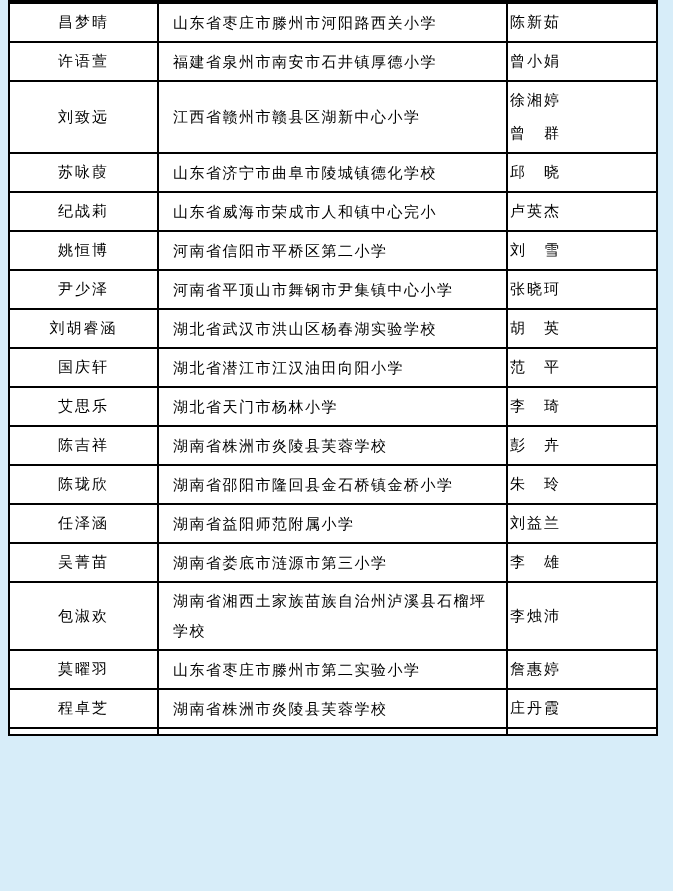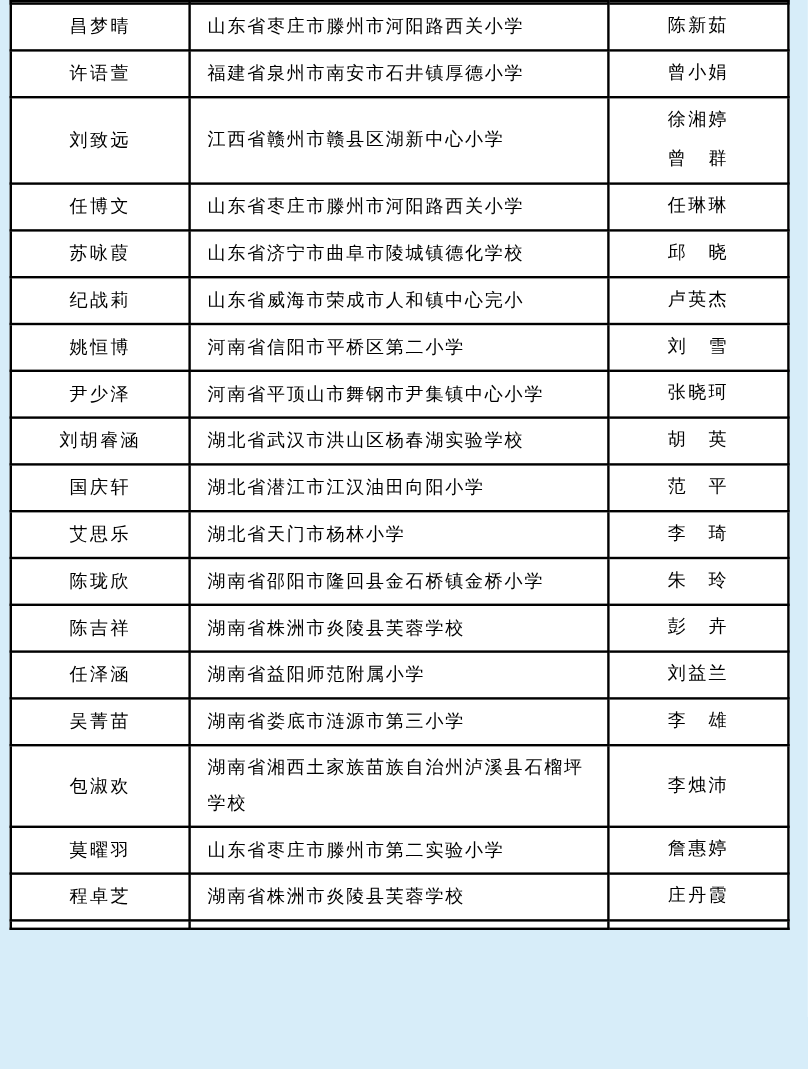--- a/index.html
+++ b/index.html
@@ -36,21 +36,20 @@
     letter-spacing:2px;
     padding:2px 2px;
   }
   td.school{
     text-align:left;
     padding:3px 8px 3px 14px;
     letter-spacing:1.5px;
     line-height:2.0;
   }
   td.teacher{
-    text-align:center;
     letter-spacing:2px;
     white-space:pre-line;
     line-height:2.2;
     padding:2px 2px;
   }
   tr.partial-top{ height:2px; }
   tr.partial-bottom{ height:7px; }
   tr.partial-top td, tr.partial-bottom td{ padding:0; }
 </style>
 </head>
@@ -82,25 +81,20 @@
     <td class="teacher">曾小娟</td>
   </tr>
 
   <tr class="row">
     <td class="student">刘致远</td>
     <td class="school">江西省赣州市赣县区湖新中心小学</td>
     <td class="teacher">徐湘婷
 曾　群</td>
   </tr>
 
-  <tr class="row">
-    <td class="student">任博文</td>
-    <td class="school">山东省枣庄市滕州市河阳路西关小学</td>
-    <td class="teacher">任琳琳</td>
-  </tr>
 
 
 
   <tr class="row">
     <td class="student">苏咏葭</td>
     <td class="school">山东省济宁市曲阜市陵城镇德化学校</td>
     <td class="teacher">邱　晓</td>
   </tr>
 
   <tr class="row">
@@ -134,29 +128,29 @@
     <td class="teacher">范　平</td>
   </tr>
 
   <tr class="row">
     <td class="student">艾思乐</td>
     <td class="school">湖北省天门市杨林小学</td>
     <td class="teacher">李　琦</td>
   </tr>
 
   <tr class="row">
+    <td class="student">陈吉祥</td>
+    <td class="school">湖南省株洲市炎陵县芙蓉学校</td>
+    <td class="teacher">彭　卉</td>
+  </tr>
+
+  <tr class="row">
     <td class="student">陈珑欣</td>
     <td class="school">湖南省邵阳市隆回县金石桥镇金桥小学</td>
     <td class="teacher">朱　玲</td>
-  </tr>
-
-  <tr class="row">
-    <td class="student">陈吉祥</td>
-    <td class="school">湖南省株洲市炎陵县芙蓉学校</td>
-    <td class="teacher">彭　卉</td>
   </tr>
 
   <tr class="row">
     <td class="student">任泽涵</td>
     <td class="school">湖南省益阳师范附属小学</td>
     <td class="teacher">刘益兰</td>
   </tr>
 
   <tr class="row">
     <td class="student">吴菁苗</td>

